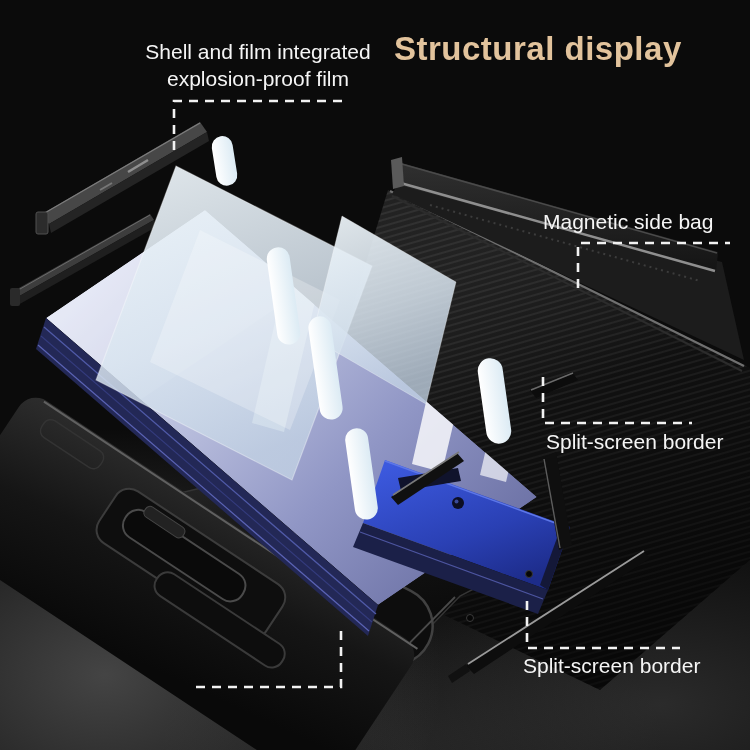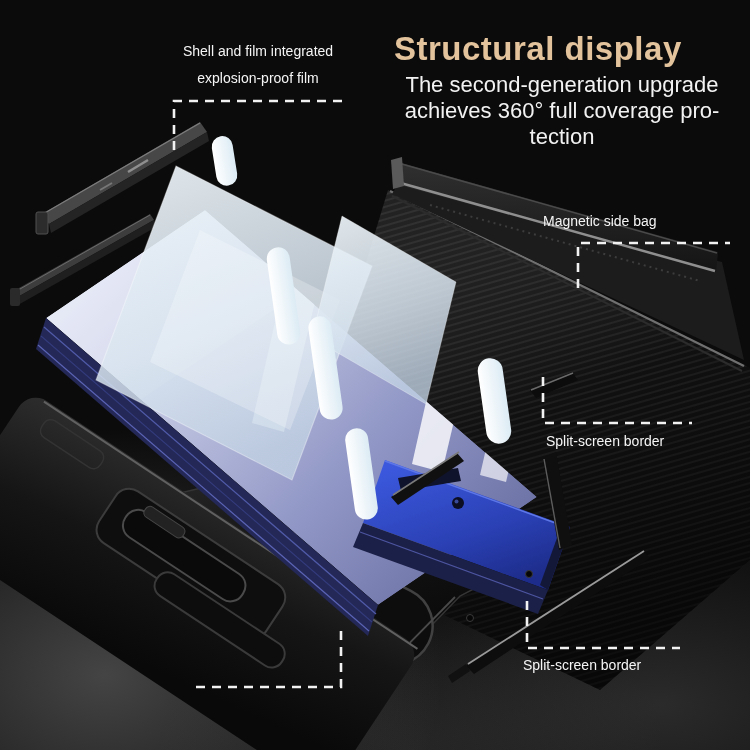--- a/index.html
+++ b/index.html
@@ -6,21 +6,21 @@
   #stage{
     position:relative;width:750px;height:750px;overflow:hidden;
     font-family:"Liberation Sans",sans-serif;
     background:
       radial-gradient(ellipse 520px 380px at 14% 90%, rgba(125,125,125,.50), rgba(0,0,0,0) 65%),
       radial-gradient(ellipse 560px 300px at 88% 94%, rgba(110,110,110,.32), rgba(0,0,0,0) 62%),
       radial-gradient(ellipse 420px 260px at 55% 100%, rgba(90,90,90,.25), rgba(0,0,0,0) 60%),
       #0b0b0b;
   }
   svg.scene{position:absolute;left:0;top:0;}
-  .label{position:absolute;color:#f5f5f5;font-size:14px;line-height:27px;white-space:pre-line;}
+  .label{position:absolute;color:#f5f5f5;font-size:21px;line-height:27px;white-space:pre-line;}
   .label.center{text-align:center;}
   .title{position:absolute;left:394px;top:30px;width:336px;text-align:left;
          font-size:33px;font-weight:700;color:#e2c39c;letter-spacing:.5px;}
   .subtitle{position:absolute;left:394px;top:72px;width:336px;text-align:center;
          font-size:22px;line-height:26px;color:#f2f2f2;white-space:pre-line;}
   .film-label{left:118px;top:38px;width:280px;}
   .magnetic-label{left:543px;top:208px;width:210px;}
   .split-top-label{left:546px;top:428px;width:210px;}
   .split-bottom-label{left:523px;top:652px;width:210px;}
   .backcover-label{left:170px;top:690px;width:290px;}
@@ -185,22 +185,19 @@
     <g stroke="#f2f2f2" stroke-width="2.6" stroke-dasharray="9 7" fill="none">
       <polyline points="174,150 174,101 348,101"></polyline>
       <polyline points="578,288 578,243 730,243"></polyline>
       <polyline points="543,377 543,423 692,423"></polyline>
       <polyline points="527,601 527,648 680,648"></polyline>
       <polyline points="341,631 341,687 196,687"></polyline>
     </g>
   </svg>
 
   <div class="title">Structural display</div>
-  <div class="subtitle">The second-generation upgrade
-achieves 360° full coverage pro-
-tection</div>
 
   <div class="label center film-label">Shell and film integrated
 explosion-proof film</div>
   <div class="label magnetic-label">Magnetic side bag</div>
   <div class="label split-top-label">Split-screen border</div>
   <div class="label split-bottom-label">Split-screen border</div>
 </div>
 
 </body></html>

